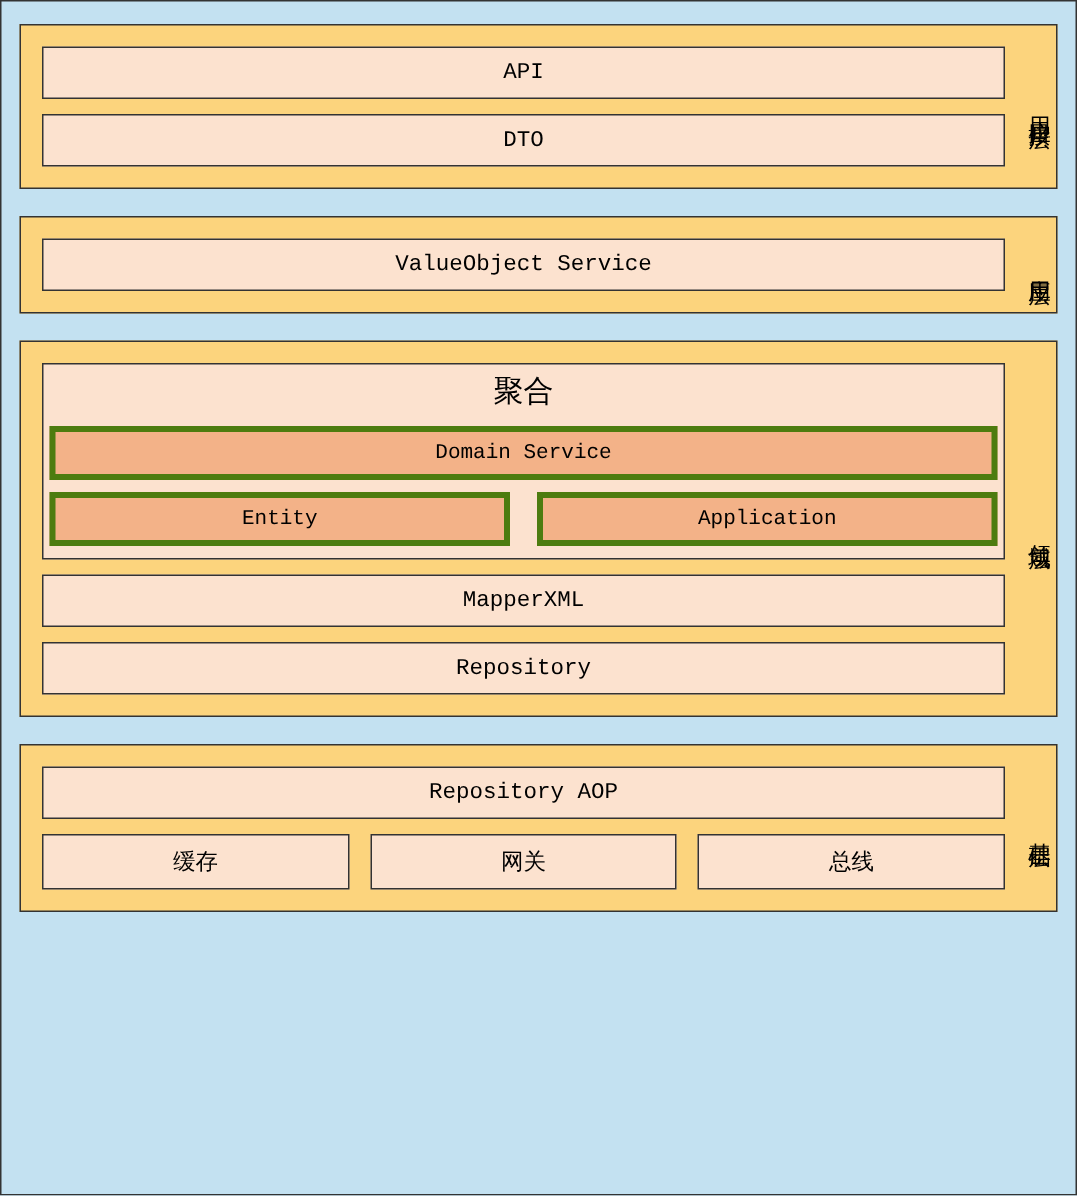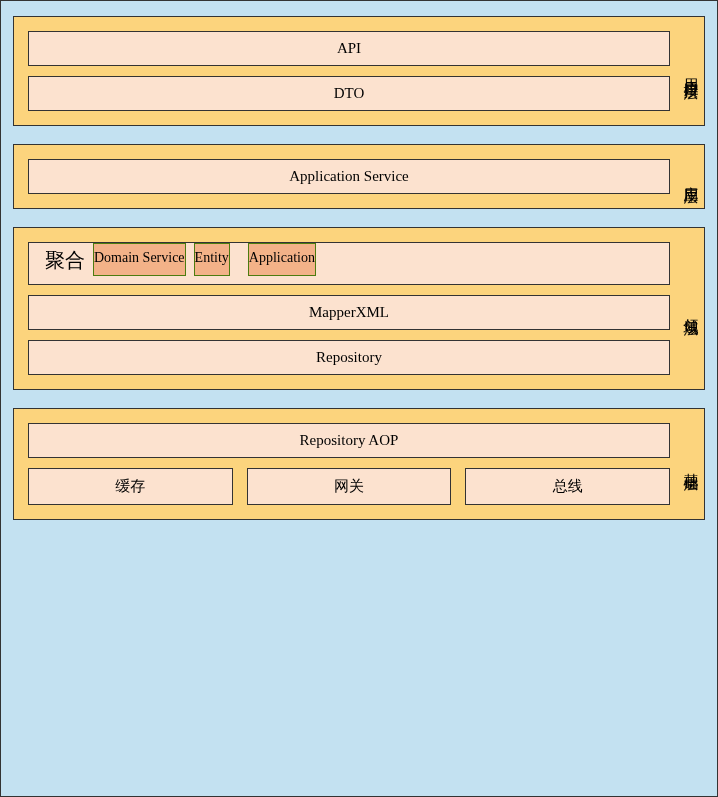--- a/index.html
+++ b/index.html
@@ -1,15 +1,15 @@
 <!DOCTYPE html>
 <html><head>
   <meta charset="utf-8">
   <style>
-    * { box-sizing: border-box; margin: 0; padding: 0; }
+    * { box-sizing: border-box; margin: 0; padding: 0; font-family: Liberation Mono, monospace; }
     body {
       font-family: "SimSun", "宋体", serif;
       background: #fff;
       padding: 0;
     }
     .outer {
       width: 718px;
       height: 797px;
       background: #c3e1f1;
       border: 1px solid #333;
@@ -42,28 +42,28 @@
       border: 1px solid #333;
       text-align: center;
       padding: 8px 0;
       font-size: 15px;
       color: #000;
     }
     .agg {
       background: #fce2cf;
       border: 1px solid #333;
       display: flex;
-      flex-direction: row;
-      padding: 0 16px 8px;
+      flex-direction: column;
+      padding: 0 4px 8px;
       gap: 8px;
     }
     .agg-title { text-align: center; font-size: 20px; padding: 4px 0 2px; }
     .inner-box {
       background: #f3b288;
-      border: 1px solid #4d7c0f;
+      border: 4px solid #4d7c0f;
       text-align: center;
       padding: 6px 0;
       font-size: 14px;
     }
     .row { display: flex; gap: 18px; justify-content: space-between; }
     .row .inner-box { flex: 1; }
     .rowboxes { display: flex; gap: 14px; }
     .rowboxes .box { flex: 1; }
   </style>
 </head>
@@ -74,21 +74,21 @@
   <div class="layer">
     <div class="layer-body">
       <div class="box">API</div>
       <div class="box">DTO</div>
     </div>
     <div class="layer-label">用户接口层</div>
   </div>
 
   <div class="layer">
     <div class="layer-body">
-      <div class="box">Application Service</div>
+      <div class="box">ValueObject Service</div>
     </div>
     <div class="layer-label">应用层</div>
   </div>
 
   <div class="layer">
     <div class="layer-body">
       <div class="agg">
         <div class="agg-title">聚合</div>
         <div class="inner-box">Domain Service</div>
         <div class="row">

